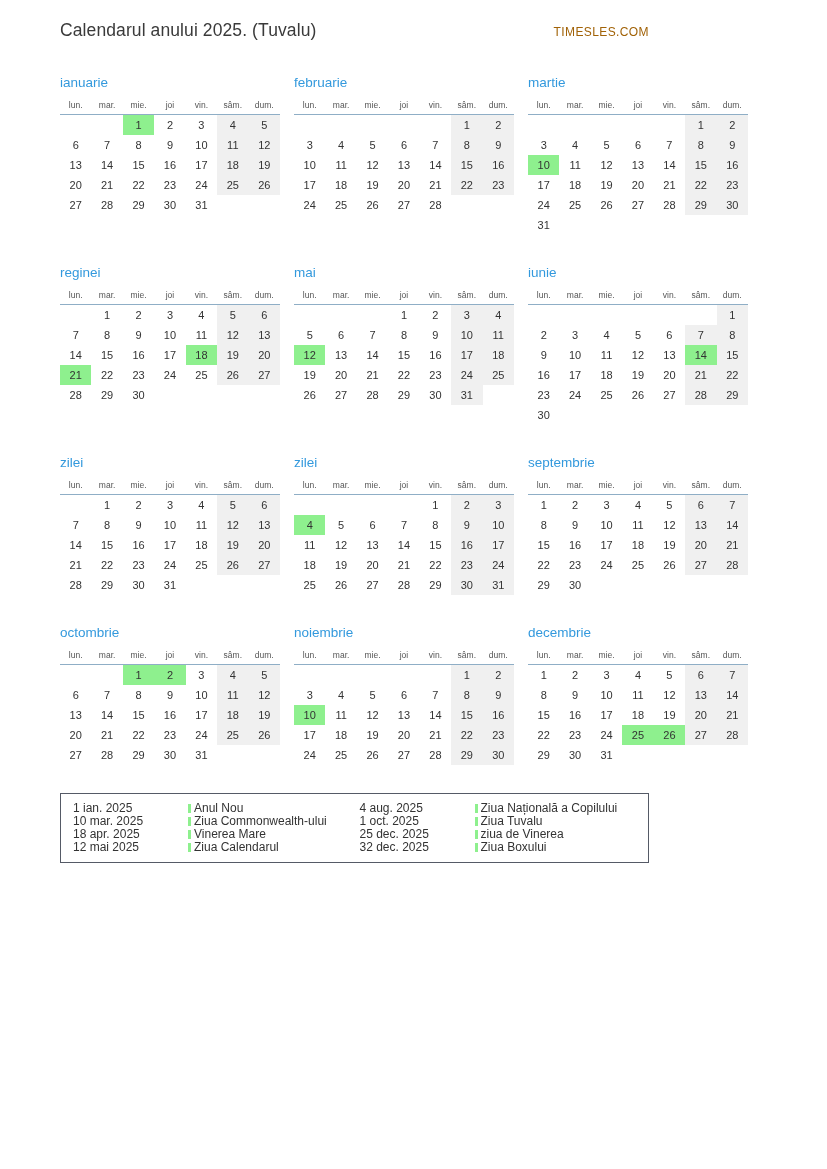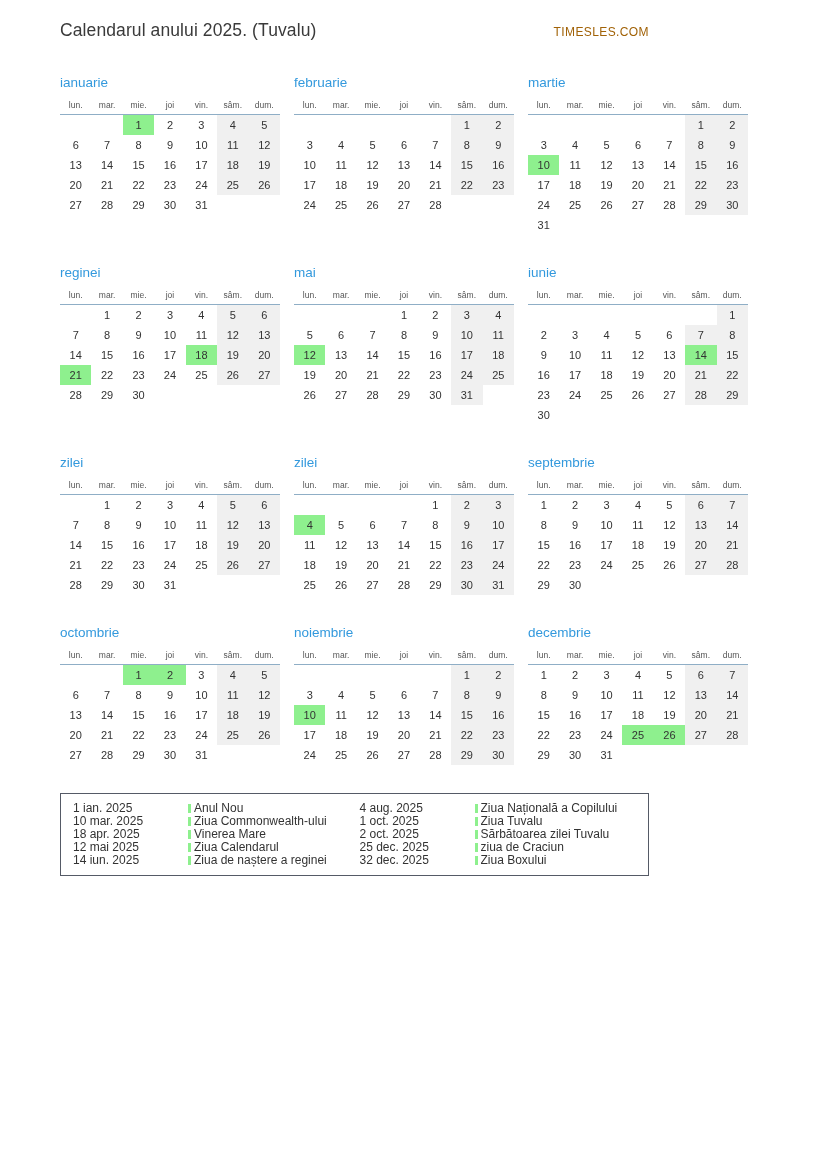--- a/index.html
+++ b/index.html
@@ -919,46 +919,36 @@
         <div class="legend-row">
           <span class="legend-date">18 apr. 2025</span>
           <span class="legend-bar"></span>
           <span class="legend-name">Vinerea Mare</span>
         </div>
         <div class="legend-row">
           <span class="legend-date">12 mai 2025</span>
           <span class="legend-bar"></span>
           <span class="legend-name">Ziua Calendarul</span>
         </div>
-        <div class="legend-row">
-          <span class="legend-date">14 iun. 2025</span>
-          <span class="legend-bar"></span>
-          <span class="legend-name">Ziua de naștere a reginei</span>
-        </div>
       </div>
     <div class="legend-col">
         <div class="legend-row">
           <span class="legend-date">4 aug. 2025</span>
           <span class="legend-bar"></span>
           <span class="legend-name">Ziua Națională a Copilului</span>
         </div>
         <div class="legend-row">
           <span class="legend-date">1 oct. 2025</span>
           <span class="legend-bar"></span>
           <span class="legend-name">Ziua Tuvalu</span>
         </div>
         <div class="legend-row">
-          <span class="legend-date">2 oct. 2025</span>
-          <span class="legend-bar"></span>
-          <span class="legend-name">Sărbătoarea zilei Tuvalu</span>
-        </div>
-        <div class="legend-row">
           <span class="legend-date">25 dec. 2025</span>
           <span class="legend-bar"></span>
-          <span class="legend-name">ziua de Craciun</span>
+          <span class="legend-name">ziua de Vinerea</span>
         </div>
         <div class="legend-row">
           <span class="legend-date">32 dec. 2025</span>
           <span class="legend-bar"></span>
           <span class="legend-name">Ziua Boxului</span>
         </div>
       </div>
   </div>
 
 </div>

